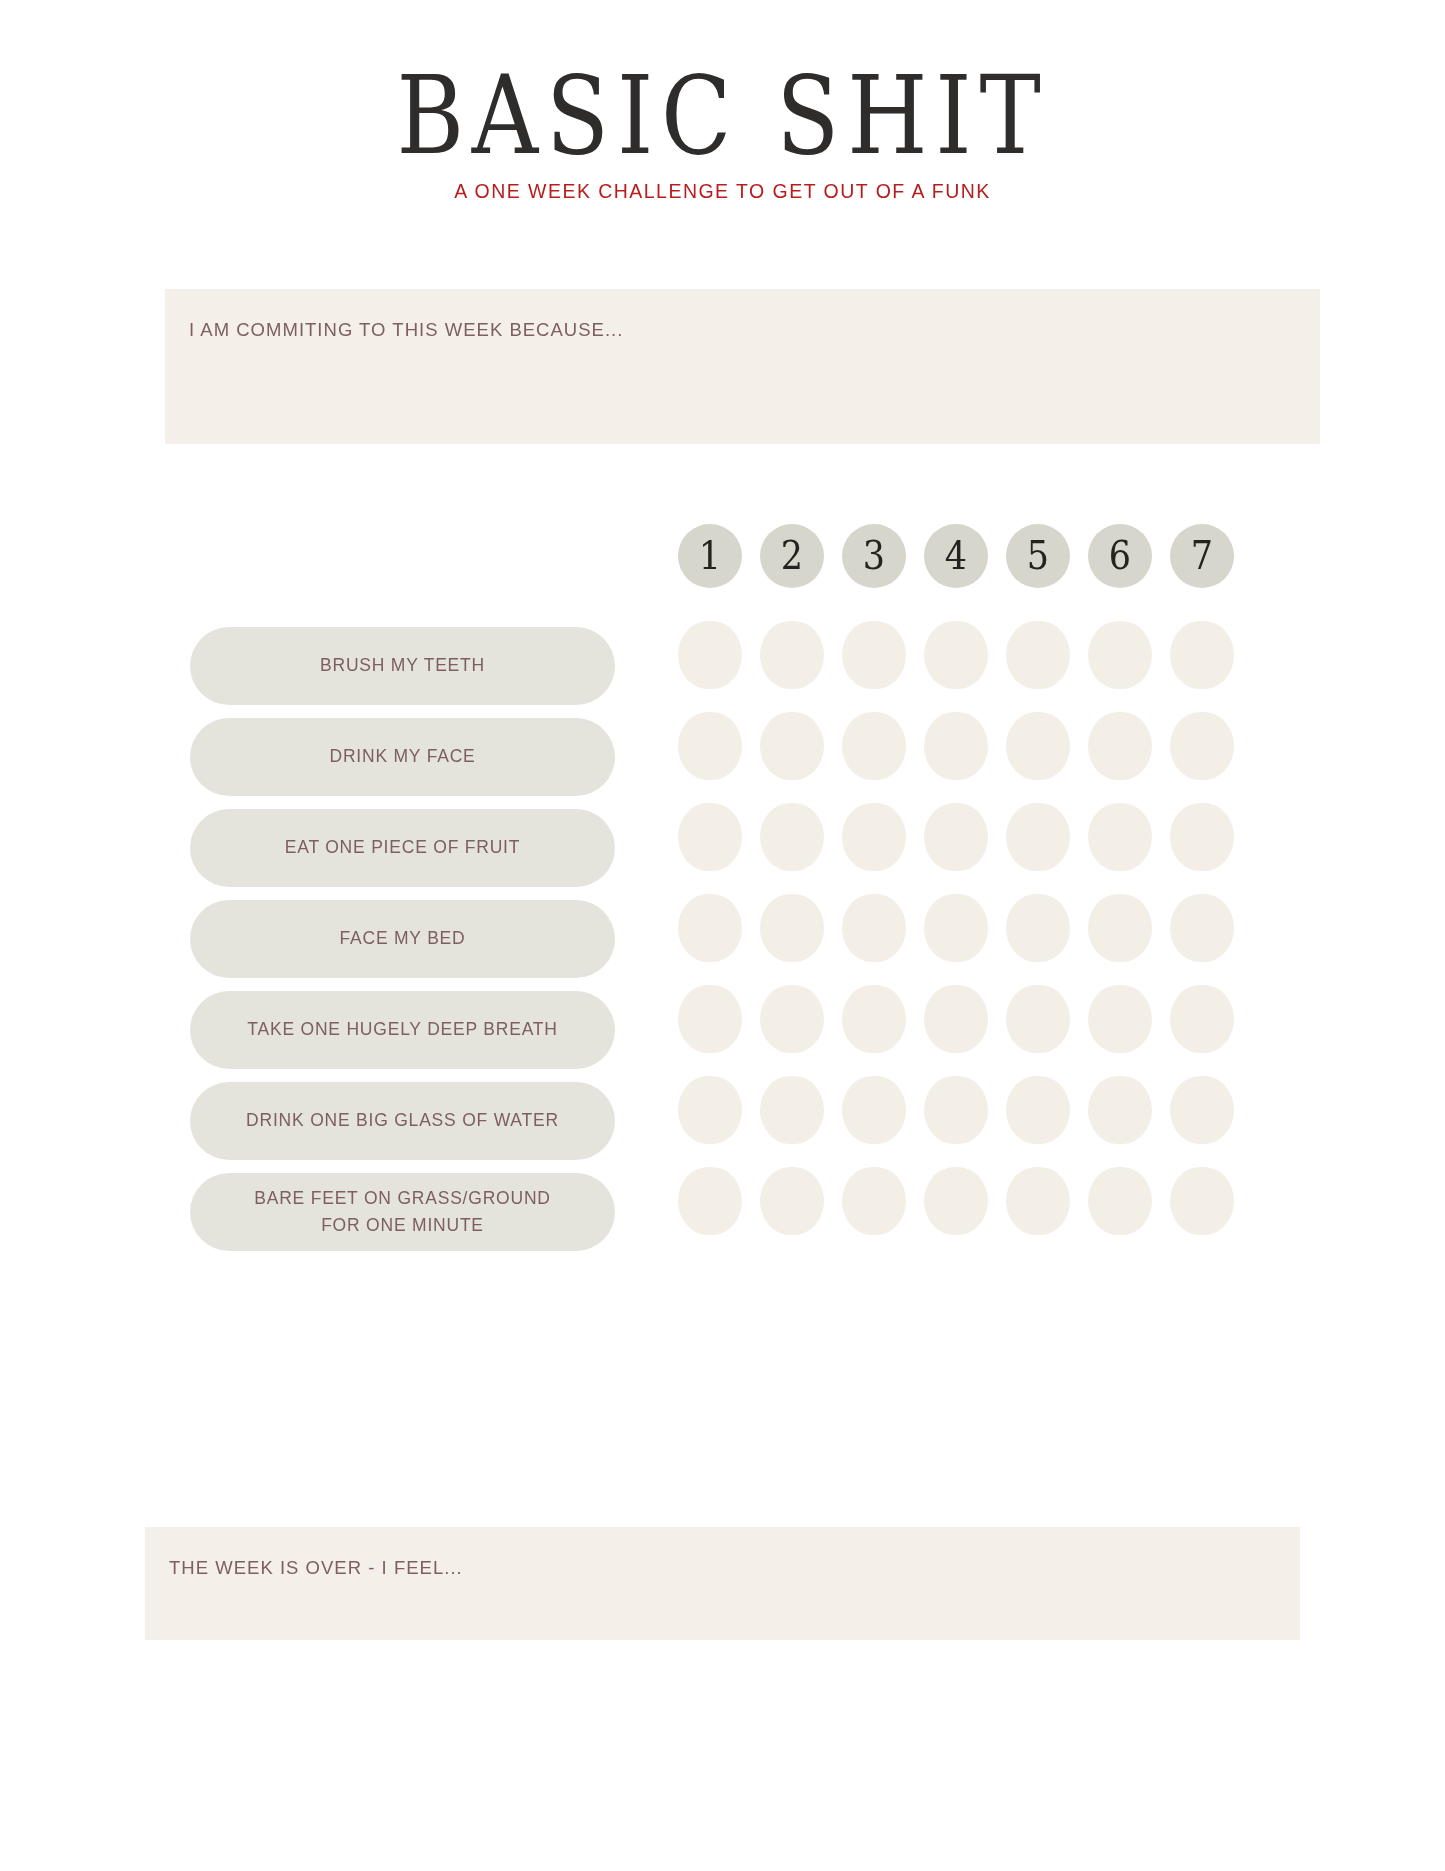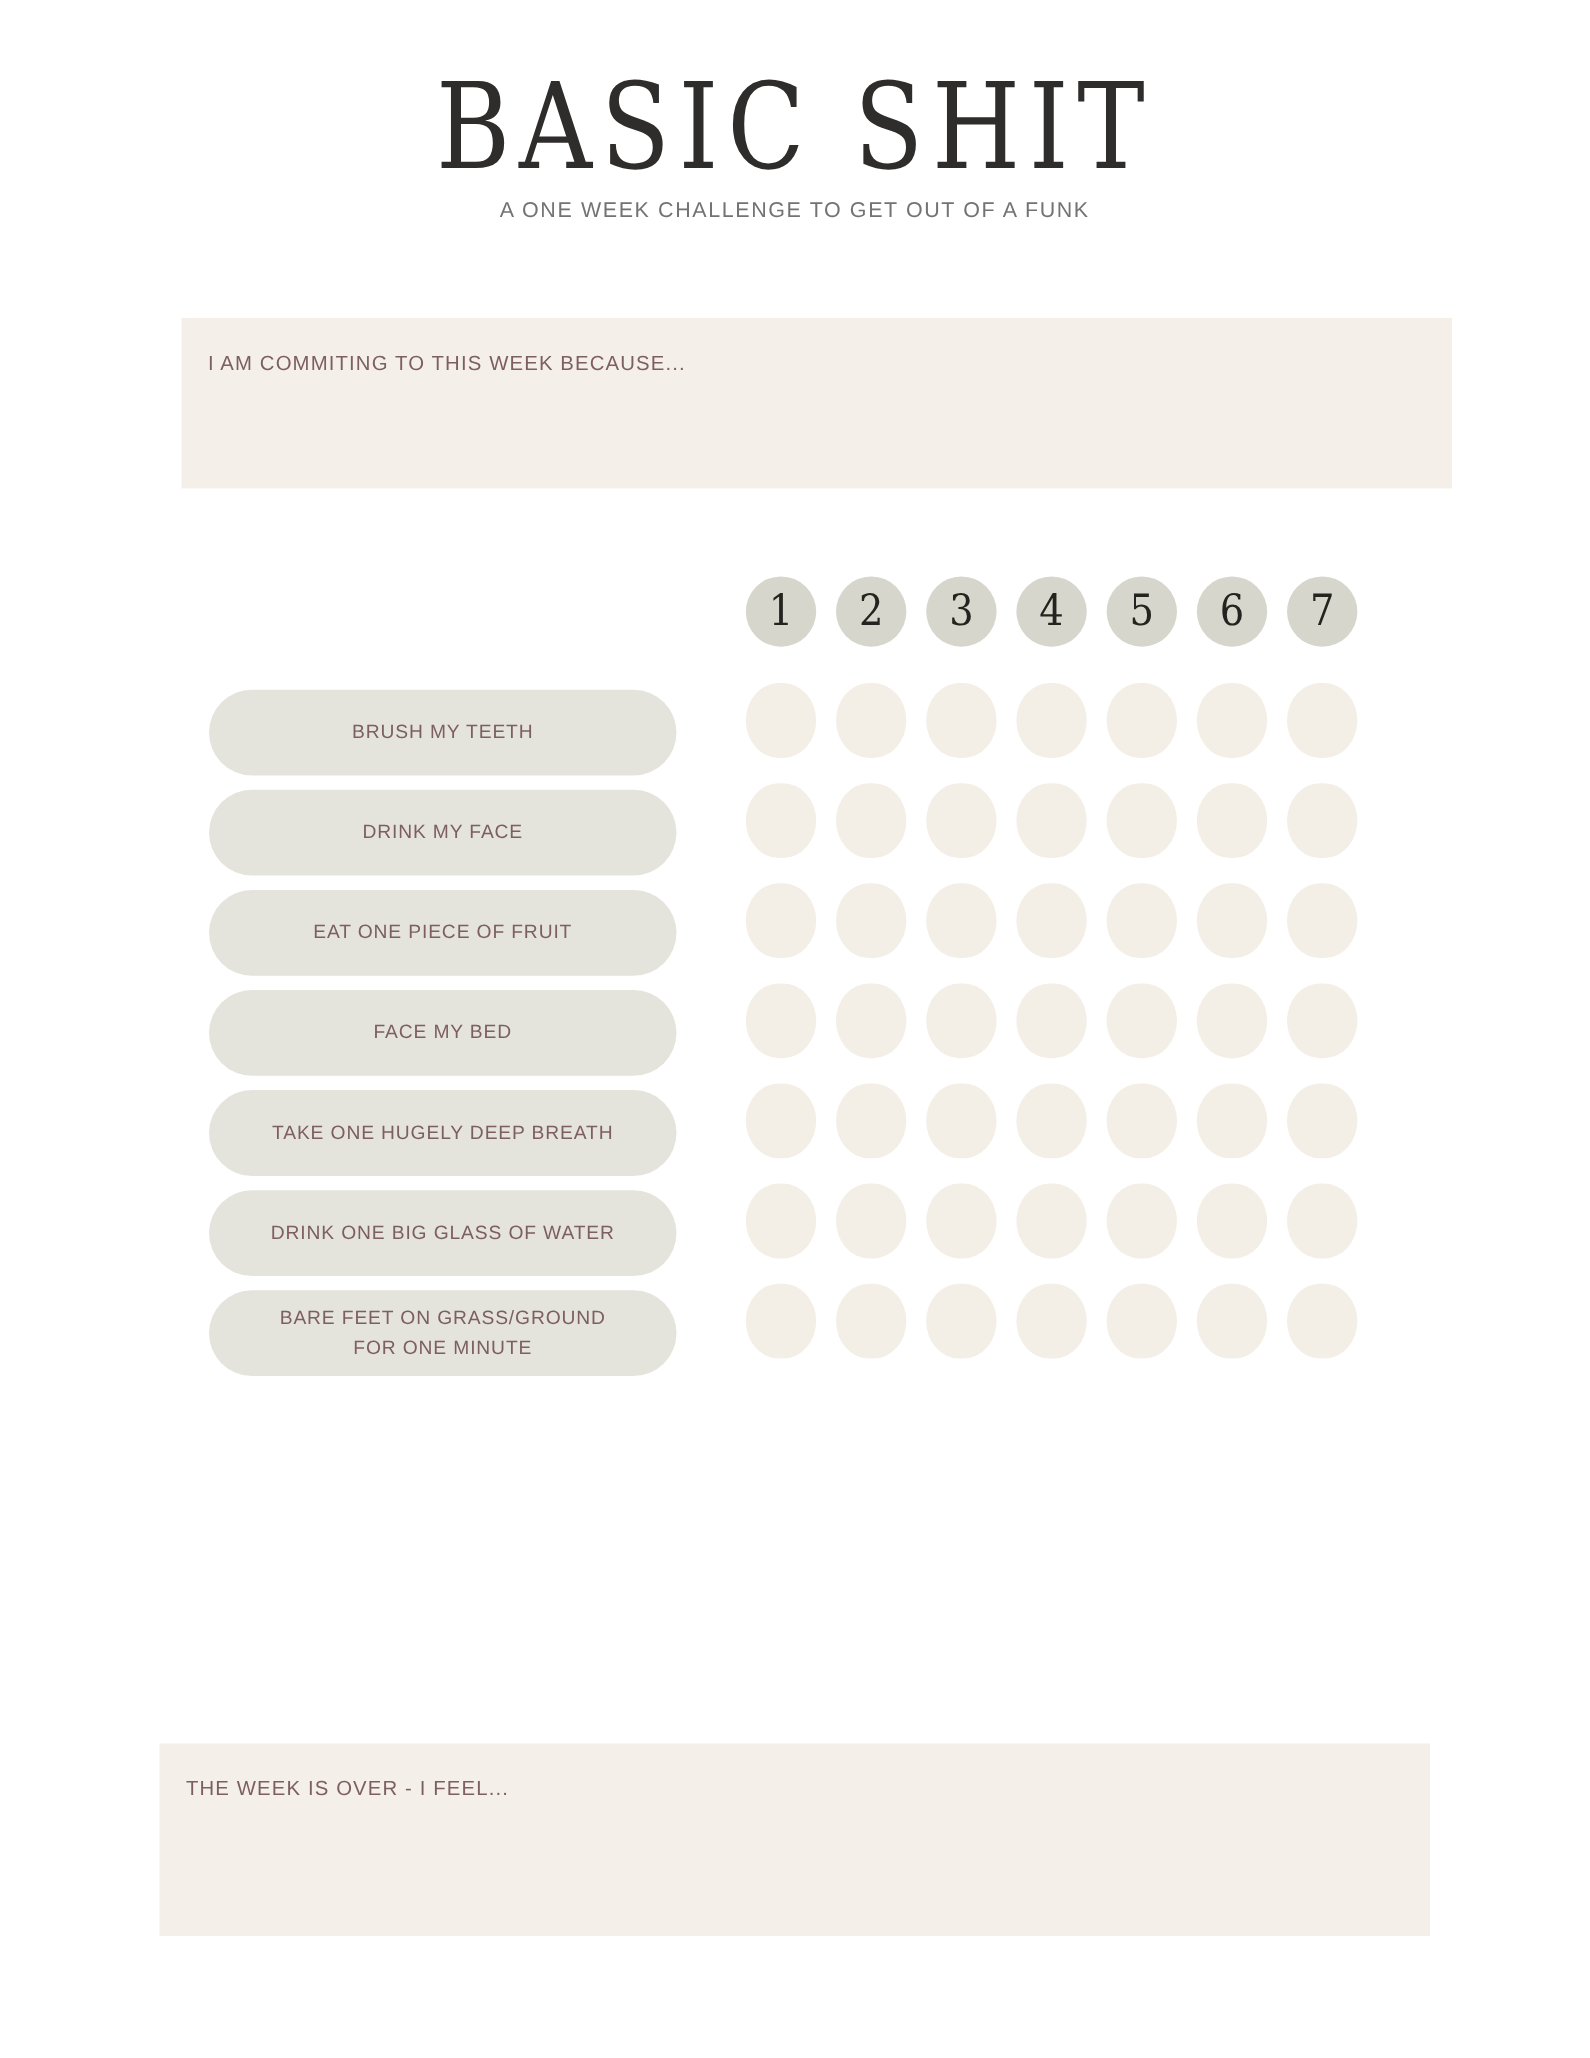--- a/index.html
+++ b/index.html
@@ -38,35 +38,35 @@
     font-weight: 400;
     transform: scaleY(1.18);
     transform-origin: center top;
     margin-bottom: 26px;
   }
 
   .subtitle {
     font-family: "Liberation Sans", sans-serif;
     font-size: 19.5px;
     letter-spacing: 0.075em;
-    color: #737373;
+    color: #b91c1c;
     font-weight: 400;
     margin-top: 18px;
   }
 
   
   .note-box {
     position: absolute;
     left: 145px;
     width: 1155px;
     background: #f4f0e9;
   }
 
   .note-box--top { top: 289px; height: 155px; margin-left: 20px; }
-  .note-box--bottom { top: 1585px; height: 175px; }
+  .note-box--bottom { top: 1527px; height: 113px; }
 
   .note-label {
     font-size: 18.5px;
     letter-spacing: 0.055em;
     color: #7d5e61;
     padding: 30px 0 0 24px;
     white-space: nowrap;
   }
 
   

